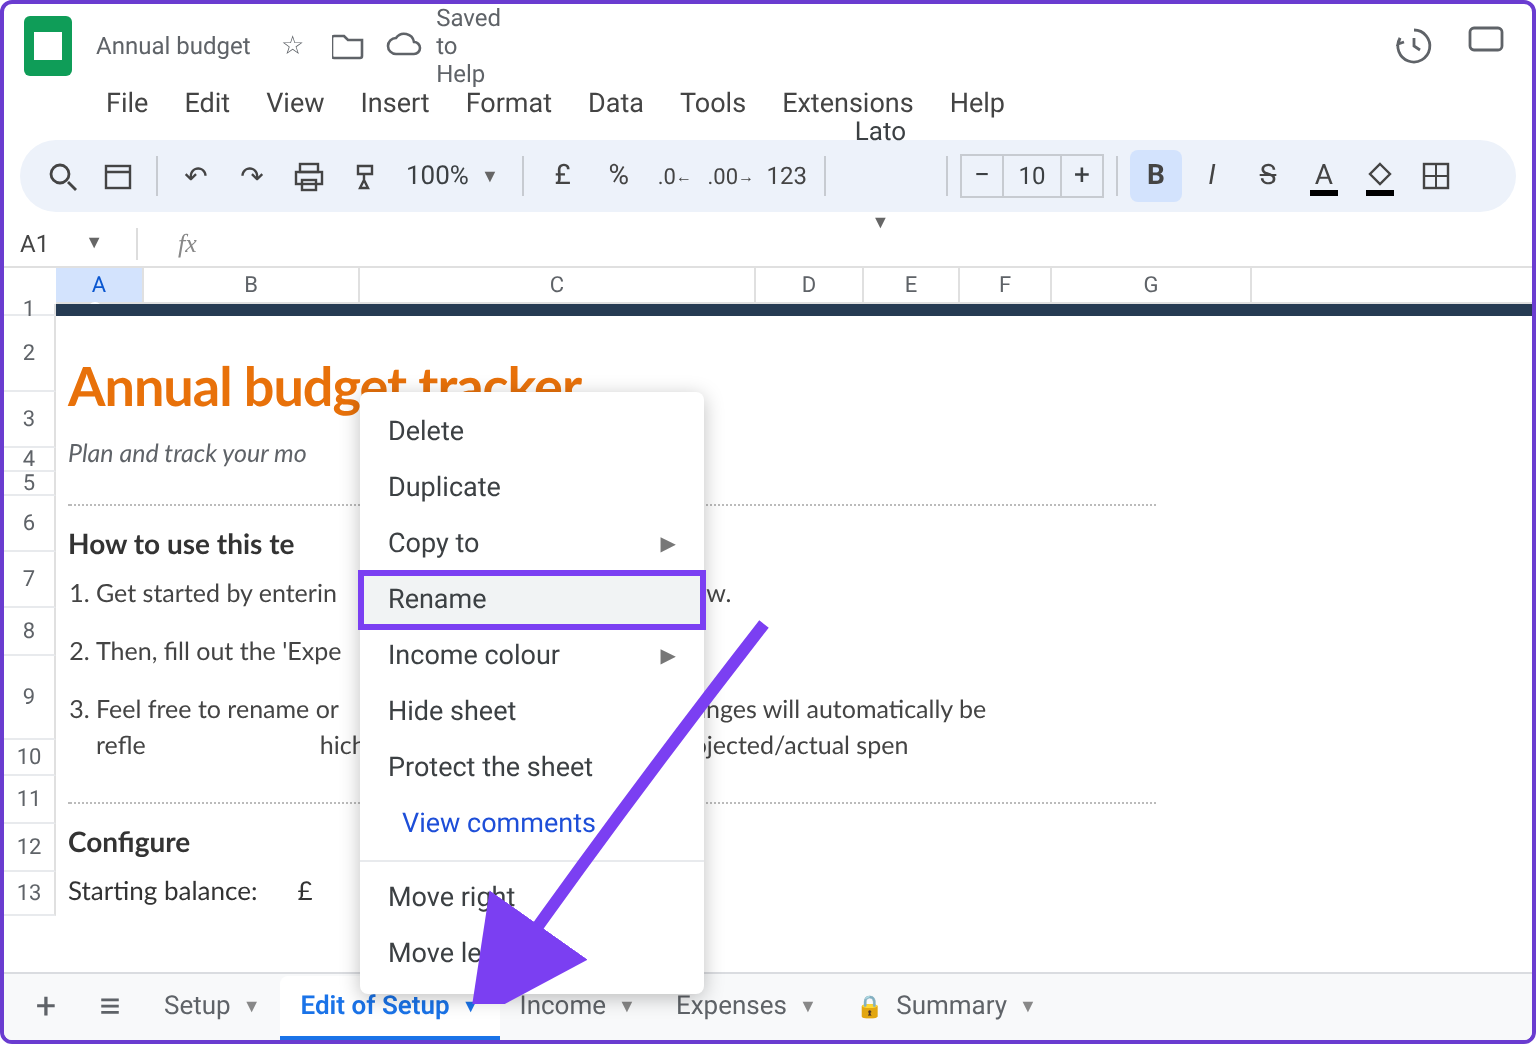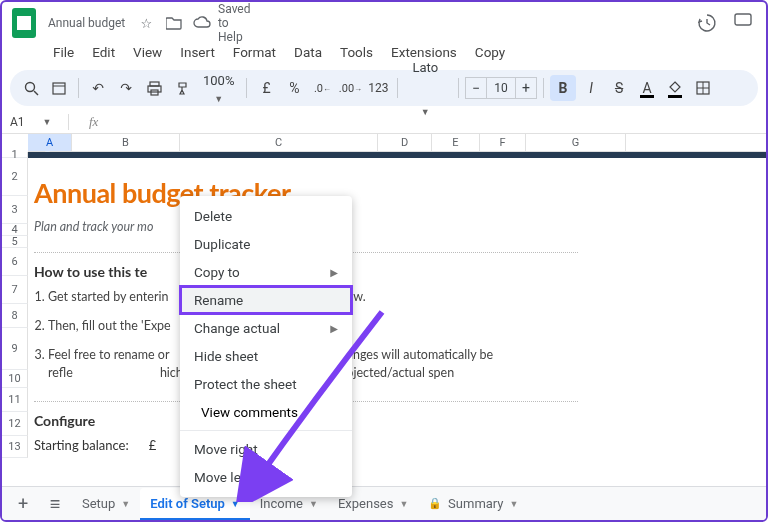--- a/index.html
+++ b/index.html
@@ -11,21 +11,21 @@
 .doc-title { font-size: 12px; color: #5f6368; font-weight: 400; padding: 2px 4px; }
 .title-icons { display: flex; gap: 10px; color: #5f6368; align-items:center; }
 .title-icons span { width:18px; height:18px; display:flex; align-items:center; justify-content:center; }
 .saved { font-size: 12px; color: #5f6368; margin-left:4px; }
 .spacer { flex: 1; }
 .menubar { display: flex; gap: 4px; margin-left: 34px; margin-top: 2px; }
 .menubar span { padding: 4px 7px; font-size: 13.5px; color: #444; border-radius:4px; cursor:pointer; }
 .toolbar { display: flex; align-items: center; gap: 2px; background: #edf2fa; border-radius: 24px; margin: 6px 8px 0 8px; padding: 3px 8px; height: 36px; }
 .tbtn { width: 26px; height: 26px; display: flex; align-items:center; justify-content:center; color:#444; border-radius:4px; cursor:pointer; font-size:14px; }
 .tsep { width:1px; height:20px; background:#c7cbd1; margin:0 4px; }
-.zoom { font-size:13px; padding:0 6px; display:flex; align-items:center; gap:6px;flex-direction:column; }
+.zoom { font-size:13px; padding:0 6px; display:flex; align-items:center; gap:6px; }
 .font-name { font-size:13px; padding:0 14px 0 8px; display:flex; align-items:center; gap:32px;flex-direction:column; }
 .fontsize { display:flex; align-items:center; gap:0; }
 .fontsize .pm { width:22px; height:22px; display:flex; align-items:center; justify-content:center; border:1px solid #c7cbd1; font-size:14px; cursor:pointer; }
 .fontsize .val { width:28px; height:22px; border:1px solid #c7cbd1; border-left:none; border-right:none; text-align:center; font-size:12px; line-height:20px; }
 .bold-active { background:#d3e3fd; border-radius:4px; font-weight:bold; }
 .fbar { display:flex; align-items:center; border-bottom:1px solid #e0e0e0; height:24px; padding:0 8px; margin-top:4px; }
 .namebox { width:52px; font-size:12px; color:#444; display:flex; align-items:center; gap:18px; }
 .fx { font-style:italic; font-family:serif; color:#888; margin-left:14px; font-size:13px; }
 .grid-area { position:relative; }
 .col-headers { display:flex; margin-left:26px; border-bottom:1px solid #e0e0e0; height:18px; }
@@ -38,21 +38,21 @@
 .sel-dot { position:absolute; width:7px; height:7px; background:#1a73e8; border-radius:50%; left:42px; top:17px; border:1px solid #fff; }
 .doc { padding: 18px 10px 0 6px; font-family: Lato, Arial, sans-serif; color:#333; max-width:560px; }
 .big-title { color:#e8710a; font-size:27px; font-weight:700; letter-spacing:-0.5px; margin-bottom:10px; }
 .subtitle { font-style:italic; font-size:12.5px; color:#5f6368; }
 .dots { border-bottom:1px dotted #bbb; margin:18px 0 10px 0; }
 .h2 { font-weight:700; font-size:14px; margin-bottom:8px; }
 ol { margin-left:14px; font-size:12.5px; color:#444; }
 ol li { margin-bottom:10px; line-height:1.5; }
 .ctx-menu { position:absolute; left:178px; top:194px; width:172px; background:#fff; border-radius:4px; box-shadow:0 2px 10px rgba(0,0,0,0.25); padding:6px 0; font-size:13.5px; z-index:50; }
 .ctx-item { padding:6px 14px; display:flex; justify-content:space-between; align-items:center; cursor:pointer; color:#3c4043; }
-.ctx-item.disabled { color:#000000;padding-left:21px; }
+.ctx-item.disabled { color:#1d4ed8;padding-left:21px; }
 .ctx-sep { height:1px; background:#e8eaed; margin:4px 0; }
 .ctx-item.hl { outline:3px solid #7b3ff2; outline-offset:-2px; background:#f1f3f4; }
 .sub-arrow { font-size:10px; color:#777; }
 .sheet-tabs { position:absolute; bottom:0; left:0; right:0; height:34px; border-top:1px solid #dadce0; background:#f8f9fa; display:flex; align-items:center; padding:0 6px; gap:2px; }
 .stbtn { width:30px; height:28px; display:flex; align-items:center; justify-content:center; color:#5f6368; cursor:pointer; font-size:18px; }
 .tab { display:flex; align-items:center; gap:6px; padding:0 10px; height:32px; font-size:13px; color:#5f6368; cursor:pointer; border-radius:4px 4px 0 0; }
 .tab.active { color:#1a73e8; font-weight:600; background:#fff; box-shadow: inset 0 -2px 0 #1a73e8; }
 .drop { font-size:9px; color:#888; }
 .tab.active .drop { color:#1a73e8; }
 .lock { font-size:11px; }
@@ -96,21 +96,21 @@
   </div>
   <div class="menubar">
     <span>File</span>
     <span>Edit</span>
     <span>View</span>
     <span>Insert</span>
     <span>Format</span>
     <span>Data</span>
     <span>Tools</span>
     <span>Extensions</span>
-    <span>Copy</span>
+    <span>Help</span>
   </div>
 </div>
 
 <div class="toolbar">
   <div class="tbtn">
       <svg width="15" height="15" viewBox="0 0 15 15">
         <circle cx="6" cy="6" r="4.5" fill="none" stroke="#444" stroke-width="1.4"></circle>
         <path d="M10 10l4 4" stroke="#444" stroke-width="1.4"></path>
       </svg>
     </div>
@@ -244,21 +244,21 @@
       <span>Duplicate</span>
     </div>
     <div class="ctx-item">
       <span>Copy to</span>
       <span class="sub-arrow">▶</span>
     </div>
     <div class="ctx-item hl">
       <span>Rename</span>
     </div>
     <div class="ctx-item">
-      <span>Change actual</span>
+      <span>Income colour</span>
       <span class="sub-arrow">▶</span>
     </div>
     <div class="ctx-item">
       <span>Hide sheet</span>
     </div>
     <div class="ctx-item">
       <span>Protect the sheet</span>
     </div>
     <div class="ctx-item disabled">
       <span>View comments</span>

